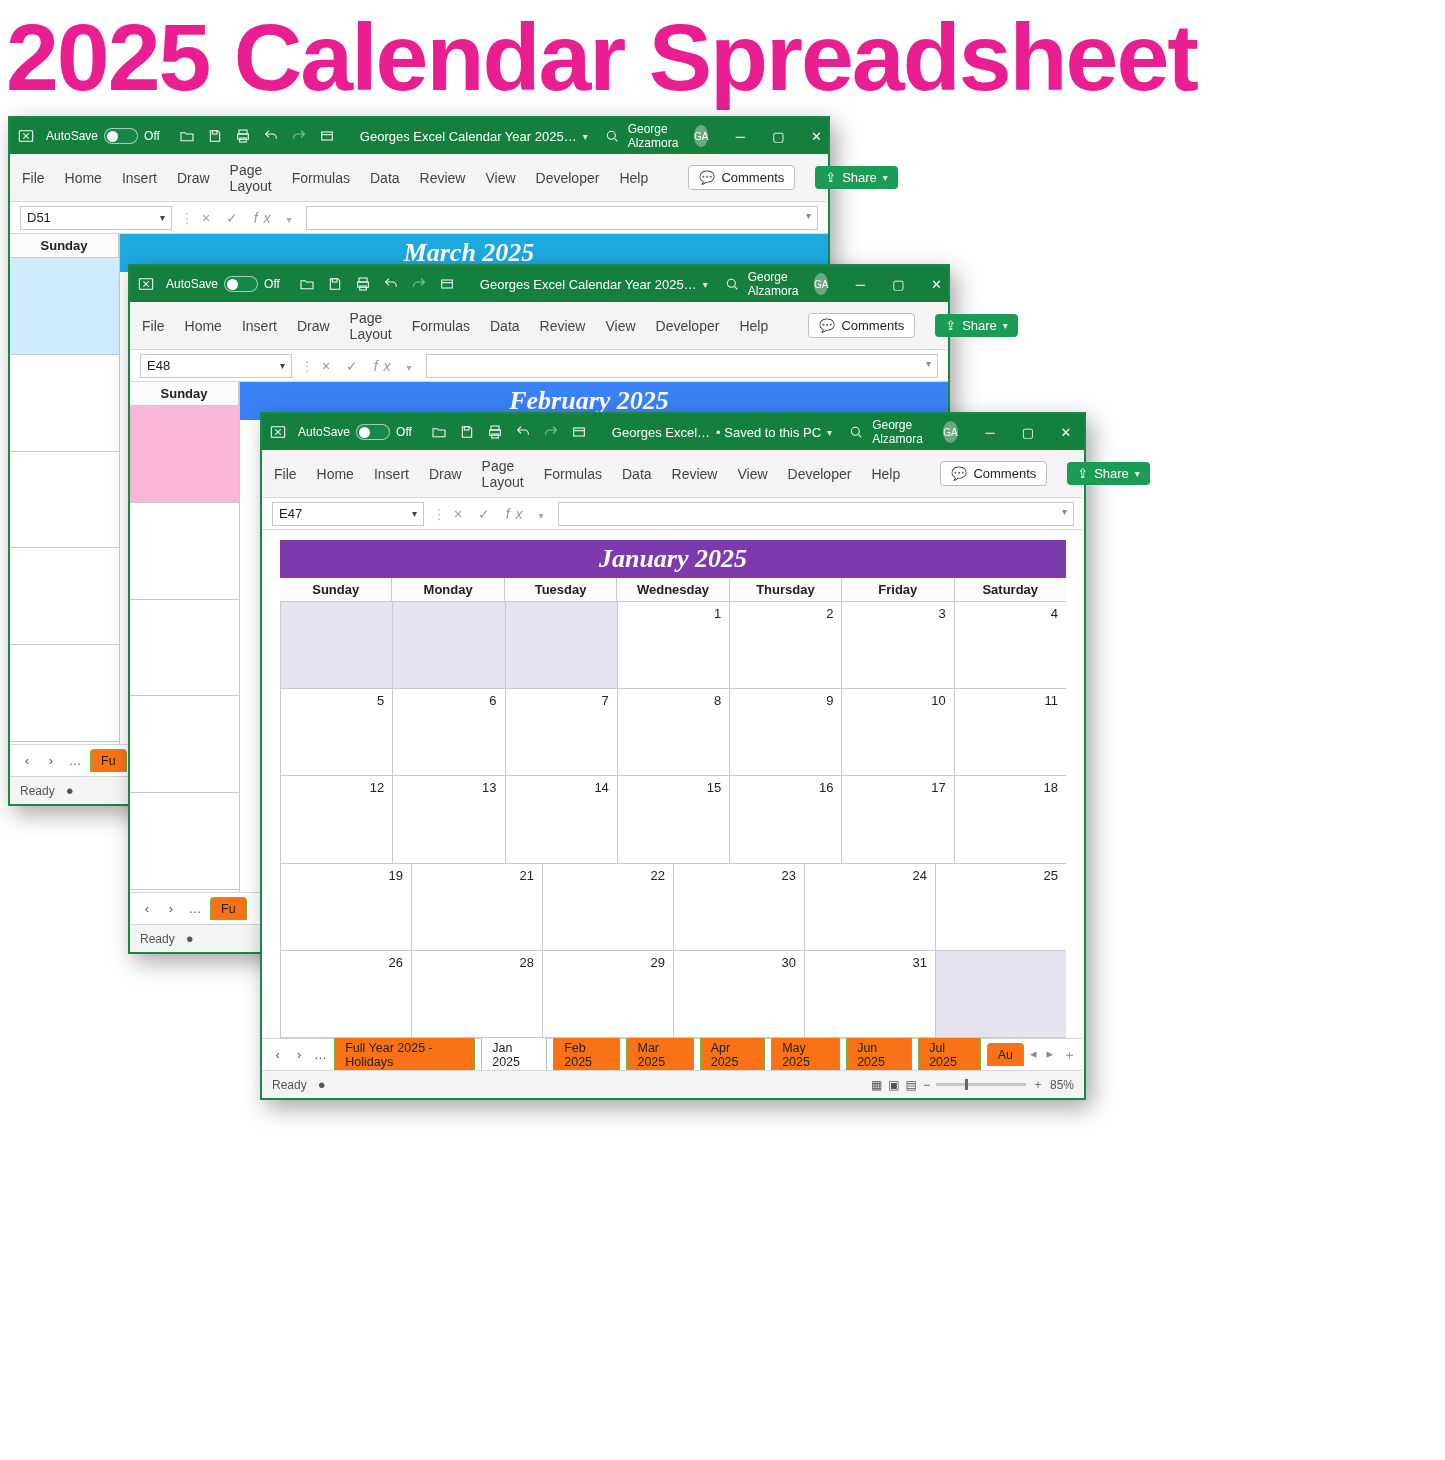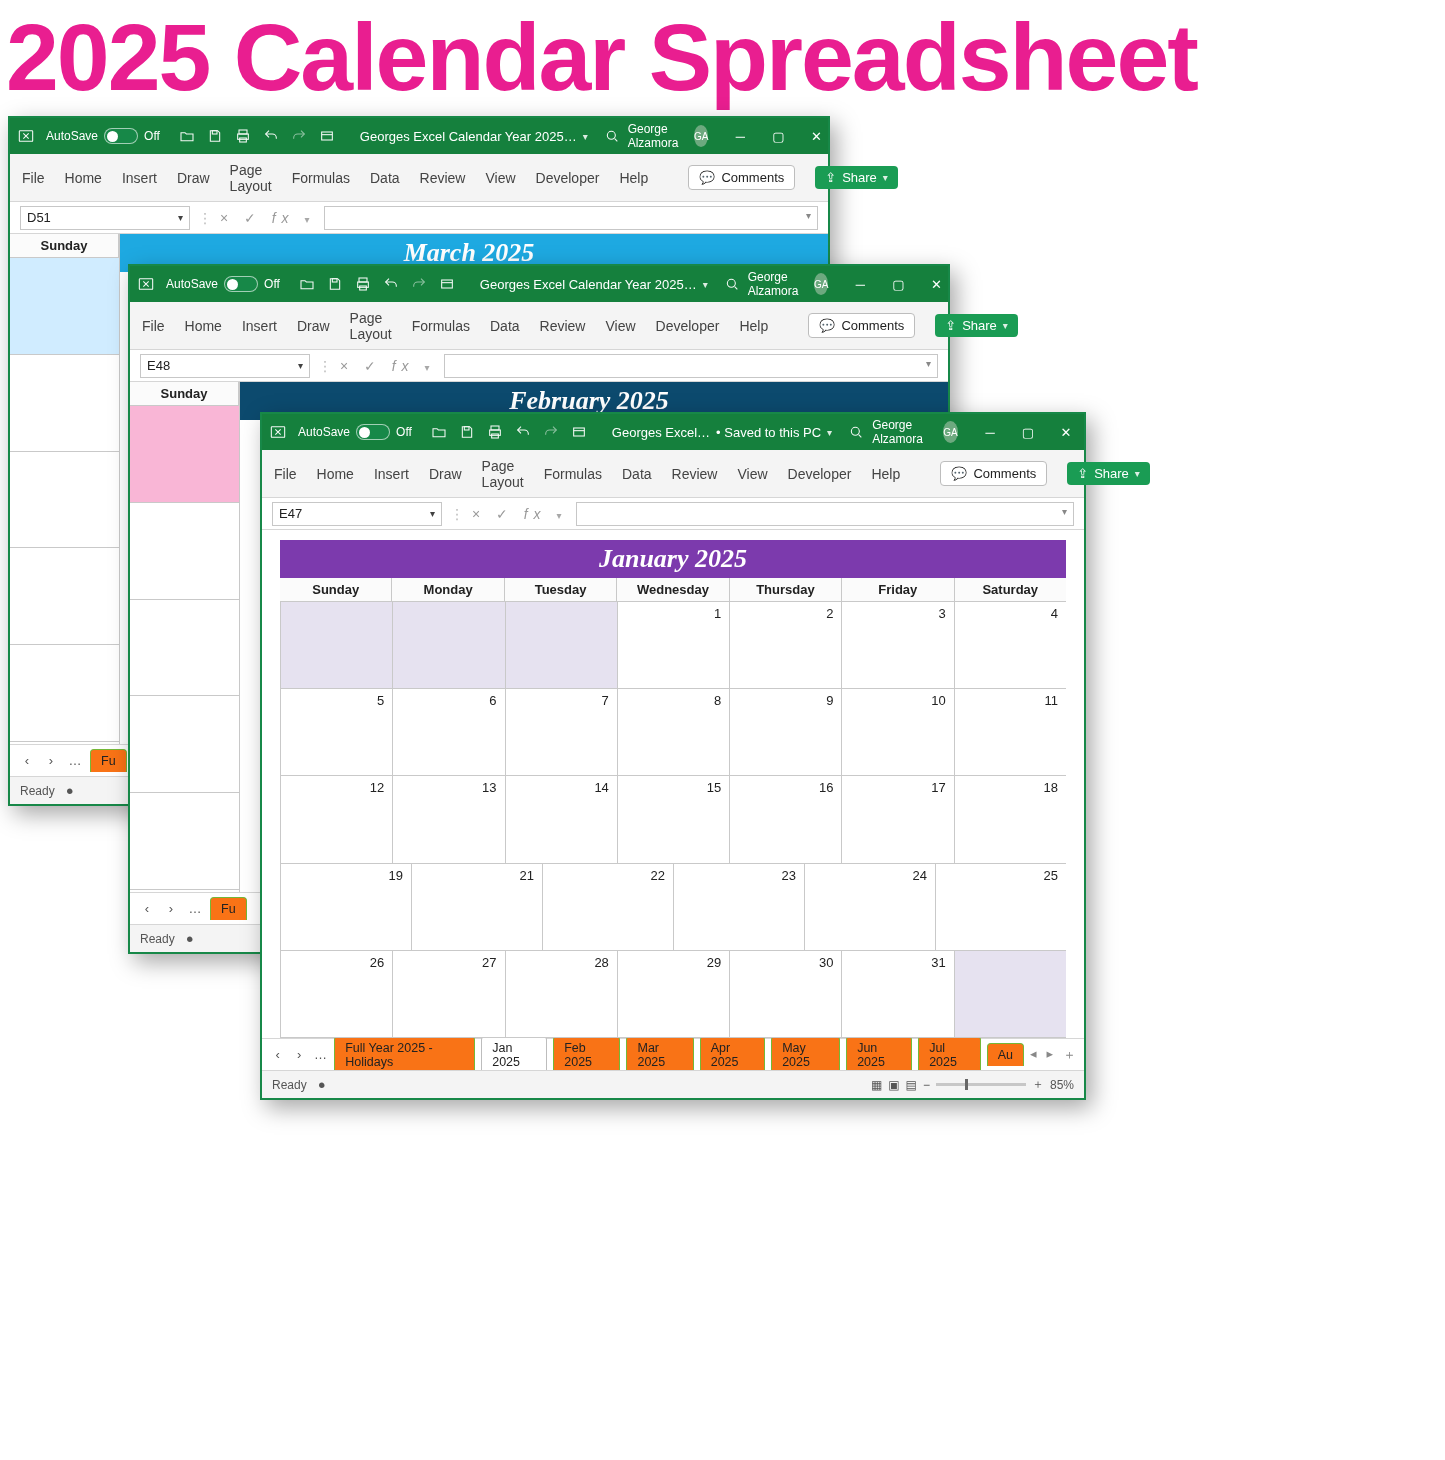--- a/index.html
+++ b/index.html
@@ -76,40 +76,40 @@
   .sharebtn {
     background: #1a9c54; color: #fff; border: none; border-radius: 4px; padding: 4px 10px;
     font-size: 13px; display: inline-flex; align-items: center; gap: 6px;
   }
 
   .formulabar {
     height: 32px; display: flex; align-items: center; gap: 8px; padding: 0 10px;
     border-bottom: 1px solid #d6d6d6;
   }
   .namebox {
-    width: 170px; height: 24px; border: 1px solid #c7c7c7; background: #fff;
+    width: 152px; height: 24px; border: 1px solid #c7c7c7; background: #fff;
     display: flex; align-items: center; padding: 0 6px; font-size: 13px; justify-content: space-between;
   }
   .fxicons { color: #9a9a9a; letter-spacing: 6px; font-size: 14px; }
   .fxbox { flex: 1; height: 24px; border: 1px solid #c7c7c7; background: #fff; position: relative; }
   .fx-chev { position: absolute; right: 6px; top: 3px; color: #888; font-size: 10px; }
 
   .sheetbody { flex: 1; overflow: hidden; position: relative; background: #fff; }
 
   .monthband {
     font-family: "Segoe Script", "Brush Script MT", cursive;
     font-style: italic;
     font-weight: 600;
     text-align: center;
     font-size: 26px;
     padding: 4px 0;
     color: #fff;
   }
   .band-blue { background: #1ea9e1; }
-  .band-pink { background: #0c4a6e; }
+  .band-pink { background: #3b82f6; }
   .band-purple { background: #7c3aad; color: #fff; }
 
   .dayhead-row { display: flex; border-bottom: 1px solid #c9c9c9; }
   .dayhead {
     flex: 1; text-align: center; font-weight: 700; font-size: 13px; padding: 4px 0;
     border-right: 1px solid #c9c9c9; background: #fbfbfb;
   }
   .dayhead:last-child { border-right: none; }
 
   .calgrid { display: flex; flex-direction: column; height: 100%; }
@@ -553,21 +553,20 @@
         <div class="calrow">
           <div class="calcell">19</div>
           <div class="calcell">21</div>
           <div class="calcell">22</div>
           <div class="calcell">23</div>
           <div class="calcell">24</div>
           <div class="calcell">25</div>
         </div>
         <div class="calrow">
           <div class="calcell">26</div>
-          <div class="calcell">27</div>
           <div class="calcell">28</div>
           <div class="calcell">29</div>
           <div class="calcell">30</div>
           <div class="calcell">31</div>
           <div class="calcell cal-off"></div>
         </div>
       </div>
   </div>
 
   <div class="tabsbar" id="w3tabs">

